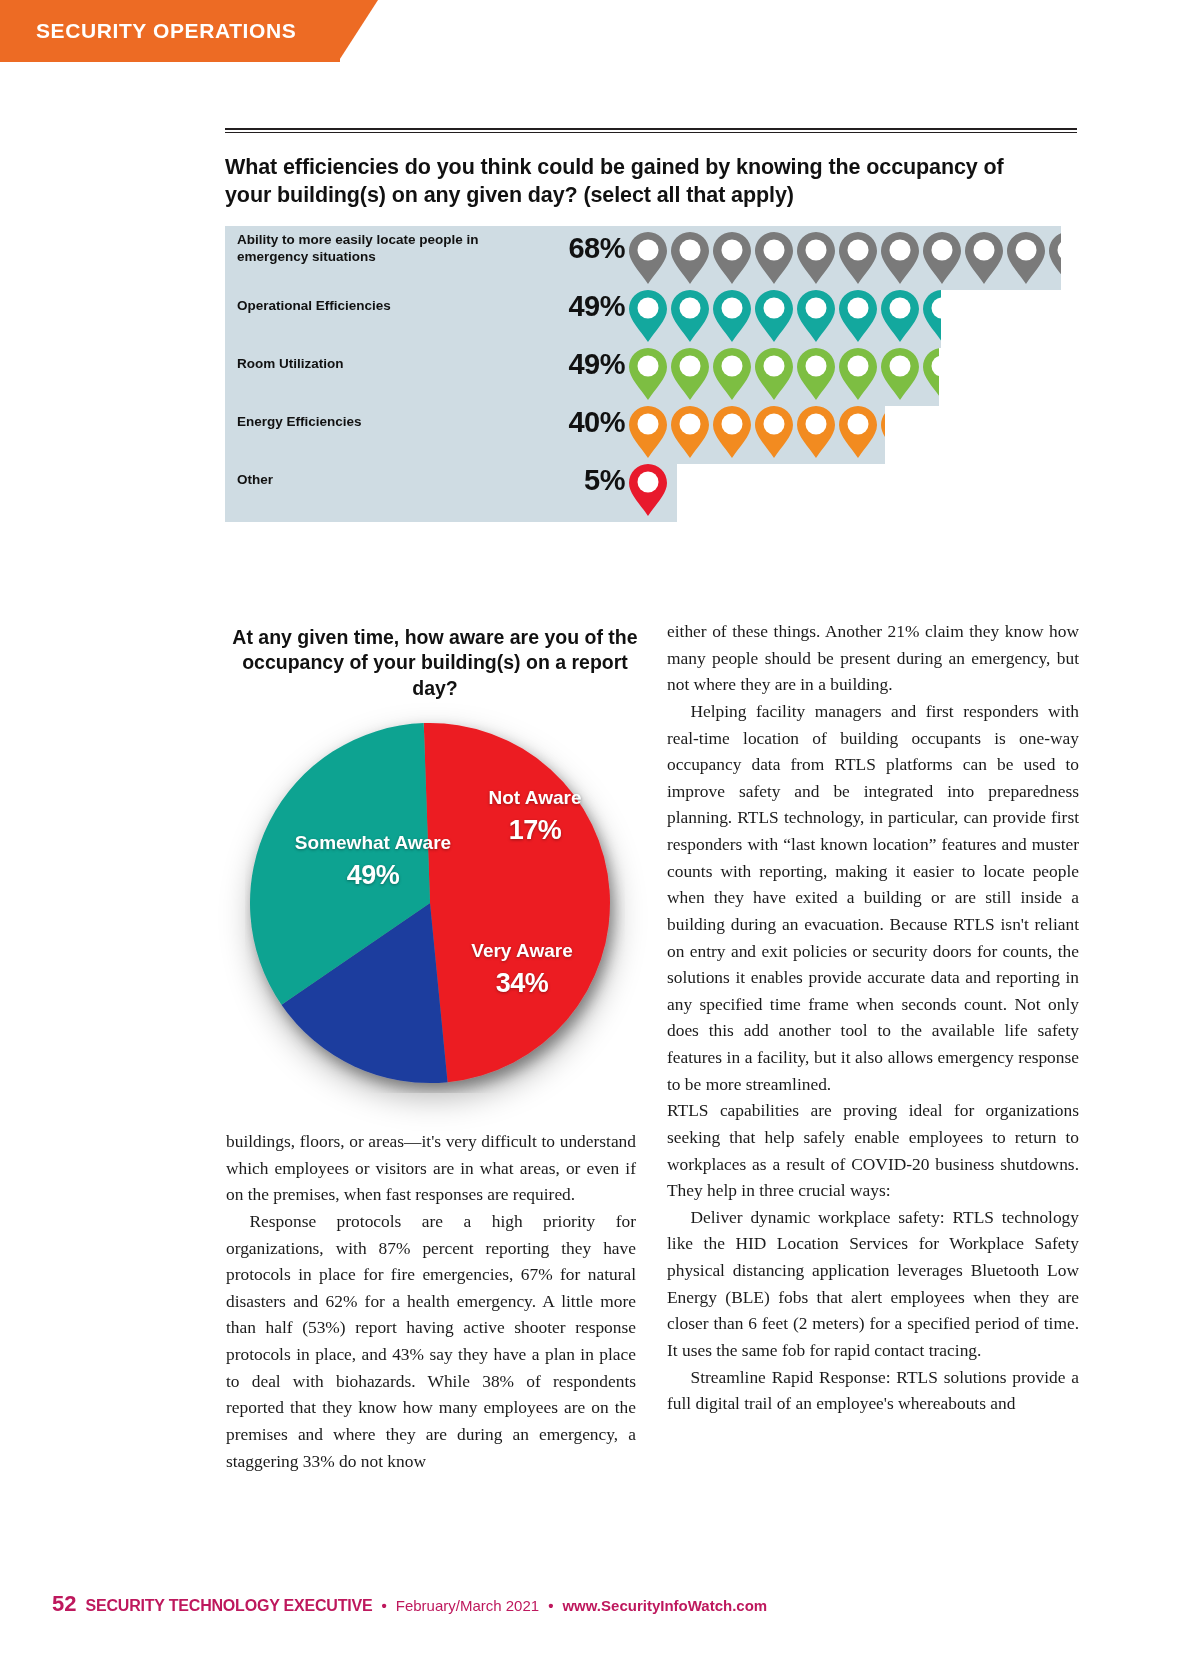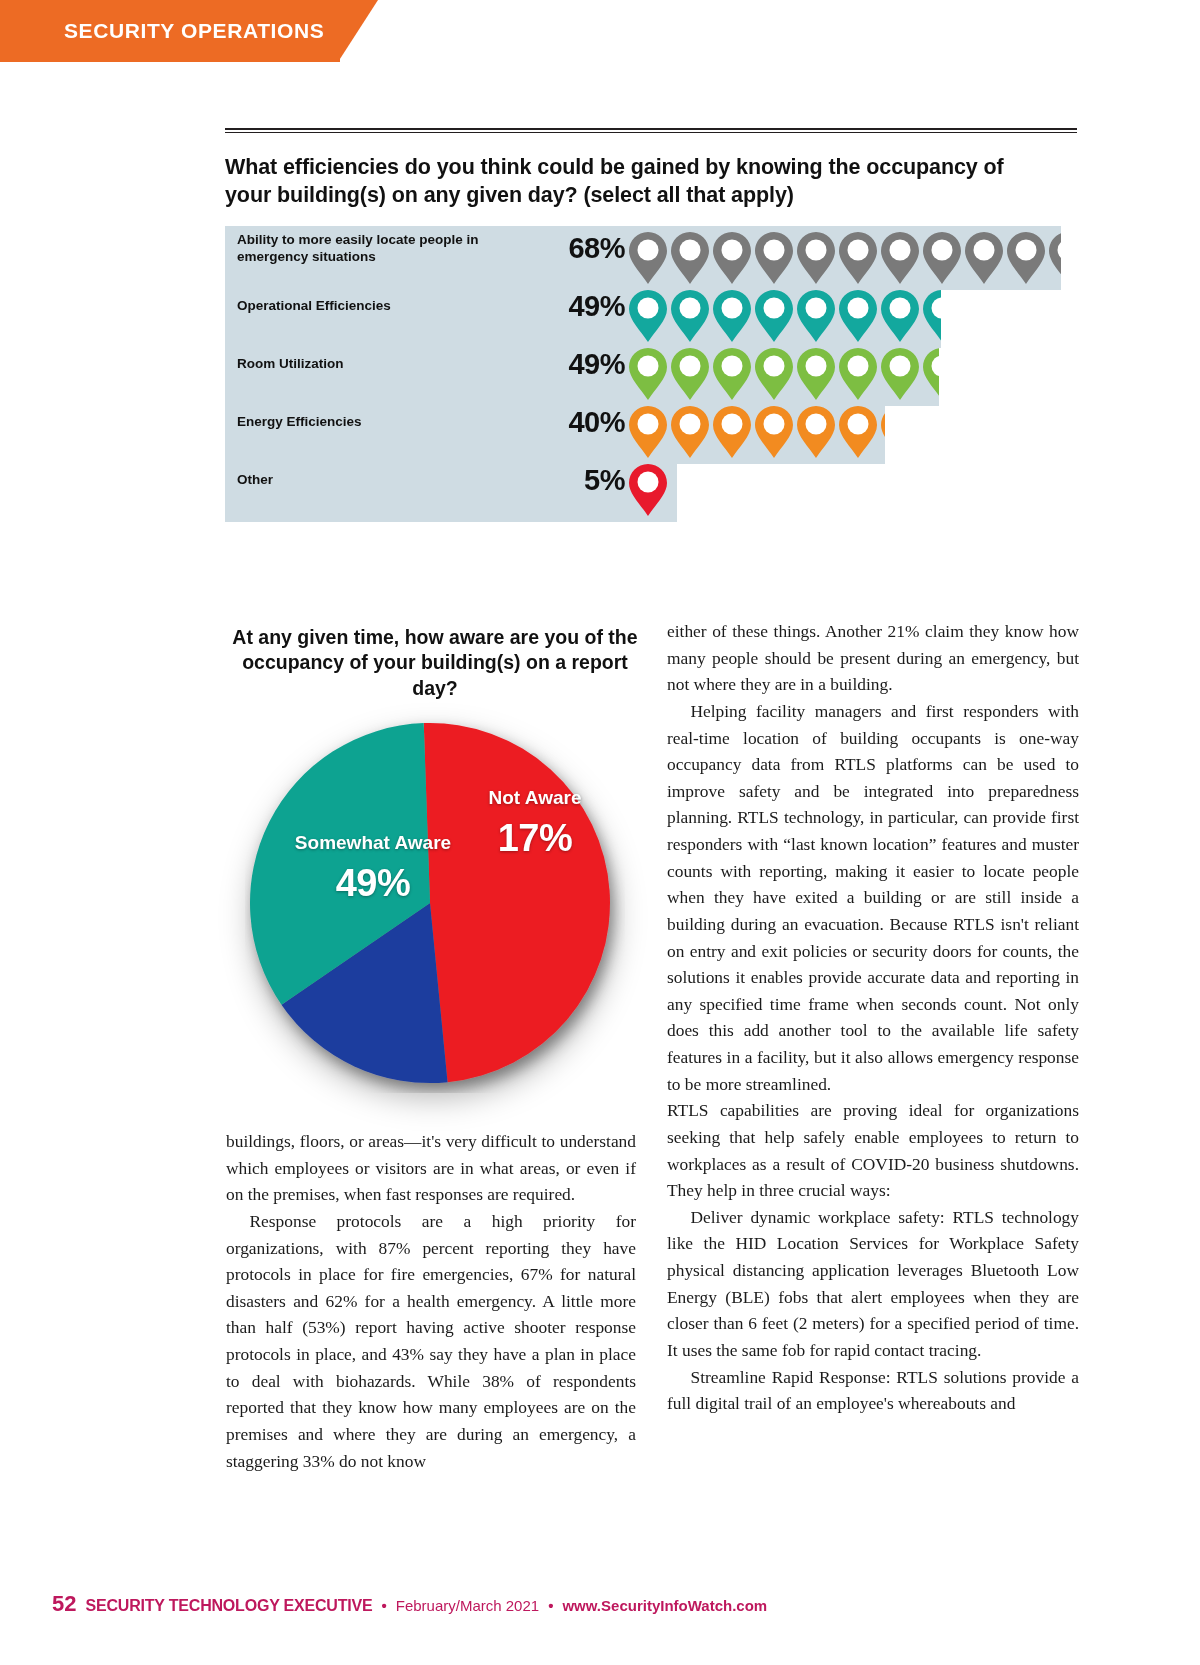--- a/index.html
+++ b/index.html
@@ -17,21 +17,21 @@
     position:absolute; left:0; top:0;
     width:340px; height:62px;
     background:#ED6B24;
     display:flex; align-items:center;
   }
   .banner-label {
     color:#ffffff;
     font-size:21px;
     font-weight:bold;
     letter-spacing:.6px;
-    padding-left:64px;
+    padding-left:36px;
   }
   .banner-notch {
     position:absolute; left:338px; top:0;
     width:0; height:0;
     border-top:62px solid #ED6B24;
     border-right:40px solid transparent;
   }
 
   
   .info-wrap { position:absolute; left:225px; top:128px; width:852px; }
@@ -103,21 +103,21 @@
   }
   .pie-svg { position:absolute; left:10px; top:0; }
   .slice-text {
     position:absolute;
     color:#ffffff; text-align:center;
     font-weight:bold; text-shadow:0 1px 3px rgba(0,0,0,.35);
     pointer-events:none;
     margin-top:19px;
   }
   .slice-text .nm { font-size:19px; line-height:1.2; display:block; }
-  .slice-text .pc { font-size:38px; line-height:1.5; display:block; letter-spacing:-.5px; }
+  .slice-text .pc { font-size:27px; line-height:1.5; display:block; letter-spacing:-.5px; }
 
   .t-somewhat { left:48px;  top:100px; width:180px; }
   .t-not      { left:240px; top:55px;  width:120px; }
   .t-very     { left:212px; top:208px; width:150px; }
 
   
   .col {
     position:absolute;
     width:410px;
     font-family:"Liberation Serif", serif;
@@ -365,20 +365,24 @@
     </svg>
 
     <div class="slice-text t-somewhat">
       <span class="nm">Somewhat Aware</span>
       <span class="pc">49%</span>
     </div>
     <div class="slice-text t-not">
       <span class="nm">Not Aware</span>
       <span class="pc">17%</span>
     </div>
+    <div class="slice-text t-very">
+      <span class="nm">Very Aware</span>
+      <span class="pc">34%</span>
+    </div>
   </div>
 </div>
 
 <div class="col col-left">
   <p>buildings, floors, or areas—it's very difficult to understand which employees or visitors are in what areas, or even if on the premises, when fast responses are required.</p>
   <p class="ind">Response protocols are a high priority for organizations, with 87% percent reporting they have protocols in place for fire emergencies, 67% for natural disasters and 62% for a health emergency. A little more than half (53%) report having active shooter response protocols in place, and 43% say they have a plan in place to deal with biohazards. While 38% of respondents reported that they know how many employees are on the premises and where they are during an emergency, a staggering 33% do not know</p>
 </div>
 
 <div class="col col-right">
   <p>either of these things. Another 21% claim they know how many people should be present during an emergency, but not where they are in a building.</p>

